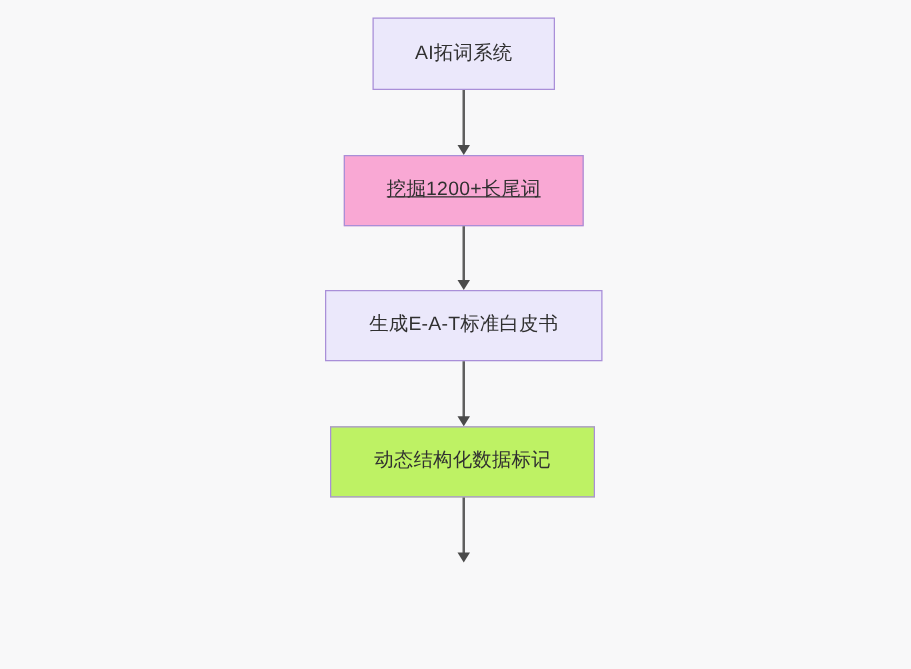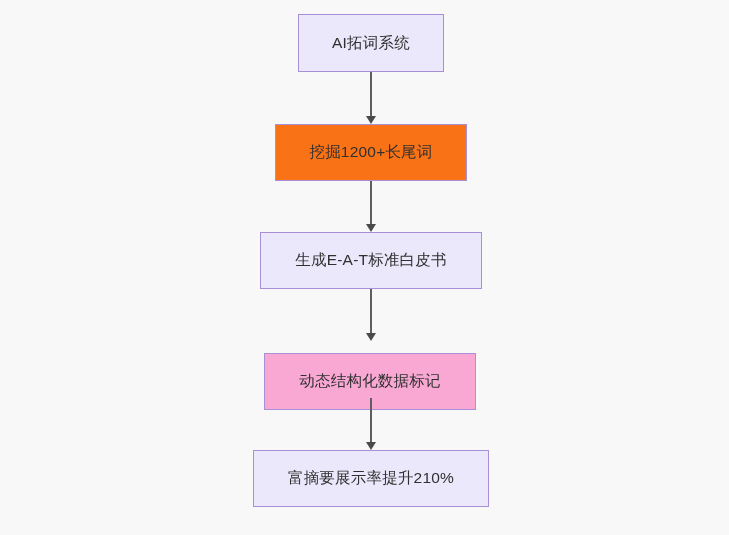--- a/index.html
+++ b/index.html
@@ -65,44 +65,41 @@
 
   <div class="node" id="node-1" style="left: 298px; top: 14px; width: 146px; height: 58px; background: rgb(235, 232, 251); border-color: rgb(169, 143, 216); color: rgb(48, 48, 48);">
     <span class="node-label">AI拓词系统</span>
   </div>
 
   <div class="connector" id="edge-1" style="left: 365px; top: 72px; height: 52px;">
     <div class="connector-line" style="background: rgb(95, 95, 95);"></div>
     <div class="connector-head"></div>
   </div>
 
-  <div class="node" id="node-2" style="left: 275px; top: 124px; width: 192px; height: 57px; background: #f97316; border-color: rgb(169, 143, 216); color: rgb(48, 48, 48);">
+  <div class="node" id="node-2" style="left: 275px; top: 124px; width: 192px; height: 57px; background: #f9a8d4; border-color: rgb(169, 143, 216); color: rgb(48, 48, 48); text-decoration: underline;">
     <span class="node-label">挖掘1200+长尾词</span>
   </div>
 
   <div class="connector" id="edge-2" style="left: 365px; top: 181px; height: 51px;">
     <div class="connector-line" style="background: rgb(95, 95, 95);"></div>
     <div class="connector-head"></div>
   </div>
 
   <div class="node" id="node-3" style="left: 260px; top: 232px; width: 222px; height: 57px; background: rgb(235, 232, 251); border-color: rgb(169, 143, 216); color: rgb(48, 48, 48); text-align: right;">
     <span class="node-label">生成E-A-T标准白皮书</span>
   </div>
 
   <div class="connector" id="edge-3" style="left: 365px; top: 289px; height: 52px;">
     <div class="connector-line" style="background: rgb(95, 95, 95);"></div>
     <div class="connector-head"></div>
   </div>
 
-  <div class="node" id="node-4" style="left: 264px; top: 341px; width: 212px; height: 57px; background: #f9a8d4; border-color: rgb(169, 143, 216); color: rgb(48, 48, 48); margin-top: 12px;">
+  <div class="node" id="node-4" style="left: 264px; top: 341px; width: 212px; height: 57px; background: #bef264; border-color: rgb(169, 143, 216); color: rgb(48, 48, 48);">
     <span class="node-label">动态结构化数据标记</span>
   </div>
 
   <div class="connector" id="edge-4" style="left: 365px; top: 398px; height: 52px;">
     <div class="connector-line" style="background: rgb(95, 95, 95);"></div>
     <div class="connector-head"></div>
   </div>
 
-  <div class="node" id="node-5" style="left: 253px; top: 450px; width: 236px; height: 57px; background: rgb(235, 232, 251); border-color: rgb(169, 143, 216); color: rgb(48, 48, 48);">
-    <span class="node-label">富摘要展示率提升210%</span>
-  </div>
 
 </div>
 
 </body></html>

